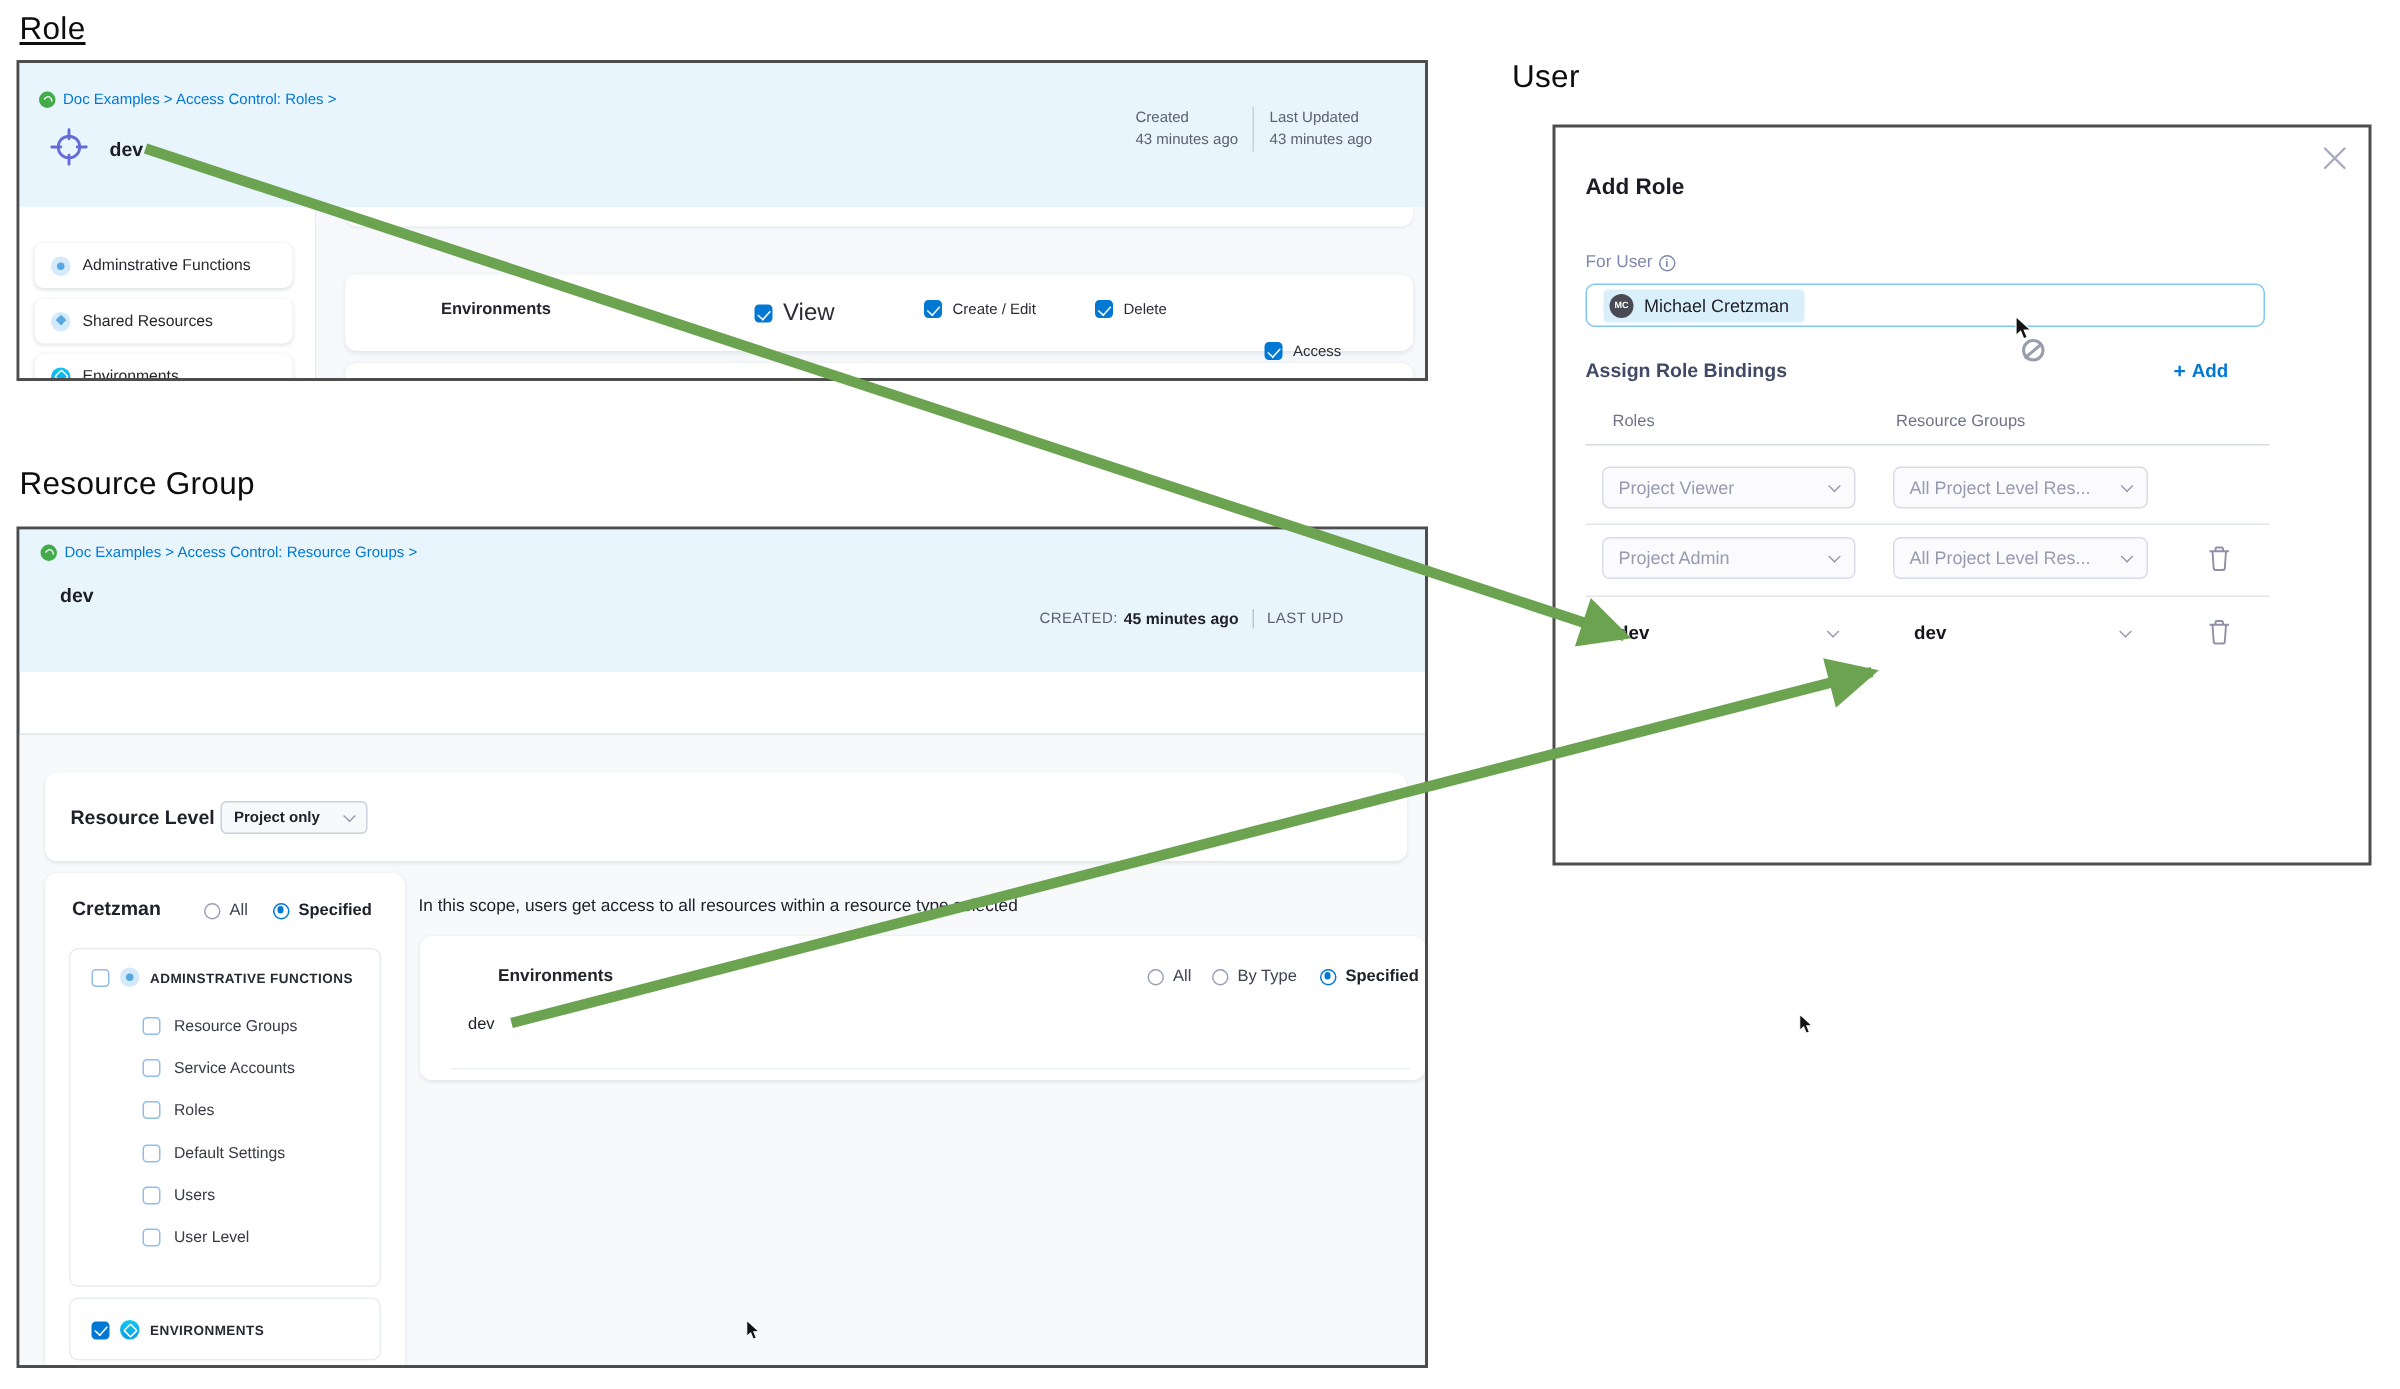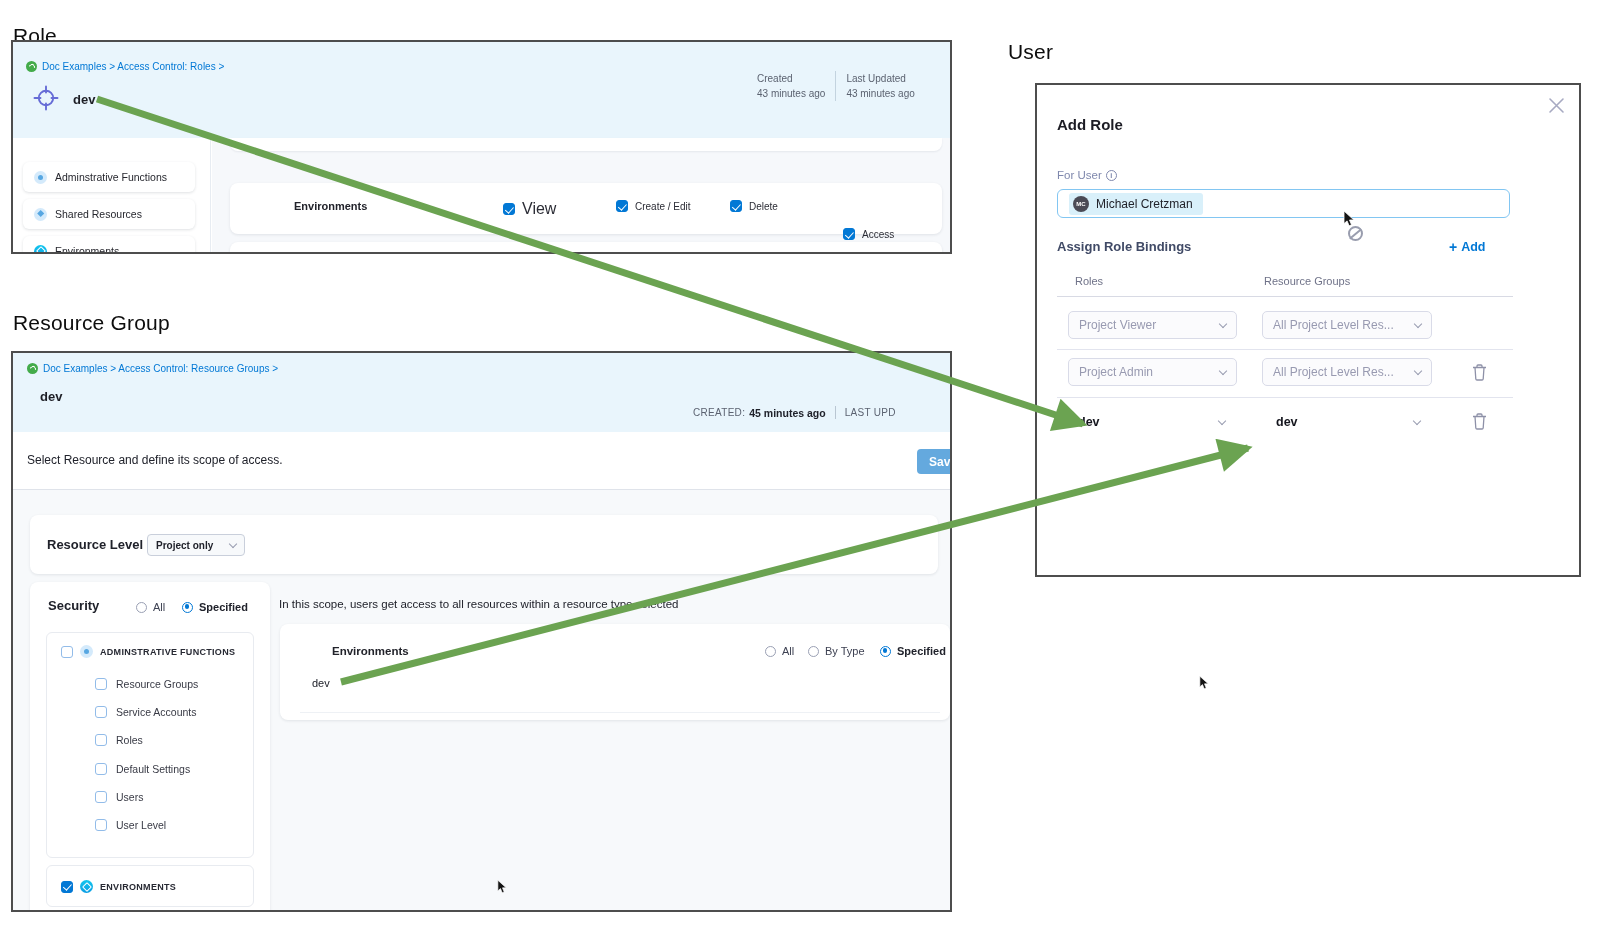--- a/index.html
+++ b/index.html
@@ -40,21 +40,21 @@
   .cursor { position:absolute; z-index:7; }
   svg.arrows { position:absolute; left:0; top:0; z-index:5; pointer-events:none; }
   .capslbl { font-size:9px; font-weight:700; letter-spacing:.3px; color:#272933; }
   .childlbl { font-size:10.5px; color:#383a45; }
 </style>
 </head>
 <body>
 
 <div class="stage">
 
-  <div class="abs section-label" style="left:13px; top:24px;">Role</div>
+  <div class="abs section-label" style="left:13px; top:8px;text-decoration:underline;">Role</div>
   <div class="abs section-label" style="left:13px; top:311px;">Resource Group</div>
   <div class="abs section-label" style="left:1008px; top:40px;">User</div>
 
   <div class="panel" style="left:11px; top:40px; width:941px; height:214px;">
     <div class="abs bluehead" style="left:0; top:0; width:937px; height:96px;">
       <div class="crumb abs" style="left:13px; top:19px;">
         <span class="hlogo"></span>
         <span>Doc Examples &gt; Access Control: Roles &gt;</span>
       </div>
       <span class="abs" style="left:19px; top:42px;">
@@ -138,38 +138,34 @@
       </div>
       <div class="abs ptitle" style="left:27px; top:36px;">dev</div>
       <div class="abs" style="left:680px; top:53px; width:257px; overflow:hidden; white-space:nowrap; display:flex; align-items:center;">
         <span class="meta-label" style="letter-spacing:.3px;">CREATED:</span>
         <span class="meta-strong" style="margin-left:4px;">45 minutes ago</span>
         <span style="width:1px; height:13px; background:#b9c6d2; margin:0 9px;"></span>
         <span class="meta-label" style="letter-spacing:.3px;">LAST UPD</span>
       </div>
     </div>
 
-    <div class="abs" style="left:0; top:79px; width:937px; height:57px; background:#fff;">
-      <div class="abs" style="left:14px; top:21px; font-size:12px; color:#20222b;">Select Resource and define its scope of access.</div>
-      <div class="abs" style="left:904px; top:17px; width:46px; height:25px; background:#64a9de; border-radius:4px; color:#fff; font-size:12px; font-weight:700; display:flex; align-items:center; padding-left:12px;">Sav</div>
-    </div>
     <div class="abs" style="left:0; top:136px; width:937px; height:1px; background:#dfe3ea;"></div>
 
     <div class="abs" style="left:0; top:137px; width:937px; height:420px; background:#f7f9fb;">
 
       <div class="abs softcard" style="left:17px; top:25px; width:908px; height:59px;">
         <span class="abs" style="left:17px; top:22px; font-size:13px; font-weight:700; color:#20222b;">Resource Level</span>
         <span class="abs" style="left:117px; top:19px; width:98px; height:22px; border:1px solid #c9cfdb; border-radius:4px; background:#f7f9fb; display:flex; align-items:center; justify-content:space-between; padding:0 8px;">
           <span style="font-size:10px; font-weight:700; color:#20222b;">Project only</span>
           <span class="chev" style="margin-top:-3px;"></span>
         </span>
       </div>
 
       <div class="abs softcard" style="left:17px; top:92px; width:240px; height:330px; border-radius:8px 8px 0 0;">
-        <span class="abs" style="left:18px; top:16px; font-size:13px; font-weight:700; color:#20222b;">Security</span>
+        <span class="abs" style="left:18px; top:16px; font-size:13px; font-weight:700; color:#20222b;">Cretzman</span>
         <span class="abs" style="left:106px; top:19px; display:flex; align-items:center;">
           <span class="radio"></span>
           <span class="radlbl">All</span>
         </span>
         <span class="abs" style="left:152px; top:19px; display:flex; align-items:center;">
           <span class="radio on"></span>
           <span class="radlbl" style="color:#20222b; font-weight:700;">Specified</span>
         </span>
 
         <div class="abs" style="left:16px; top:50px; width:208px; height:226px; border:1px solid #e8ebf0; border-radius:6px; background:#fff;">

